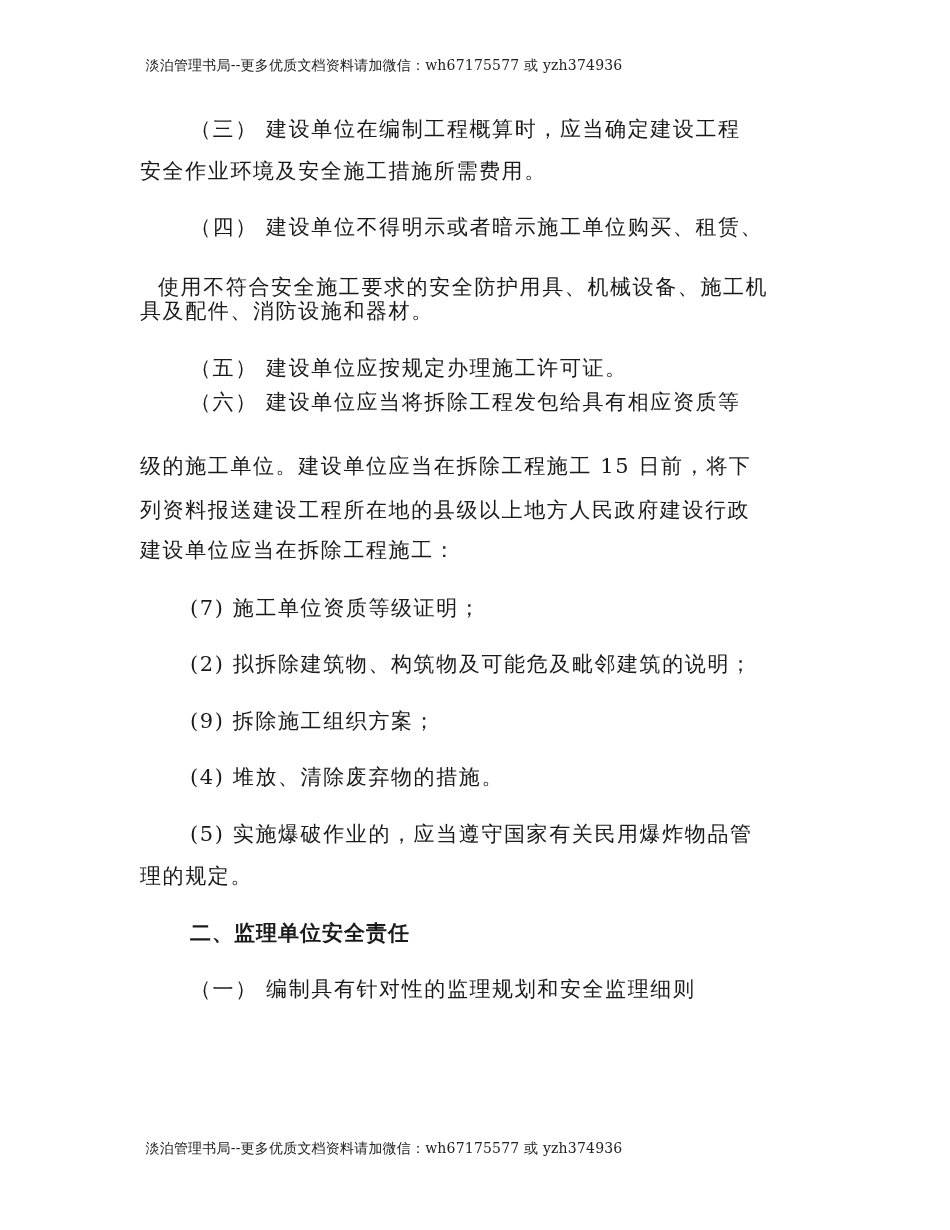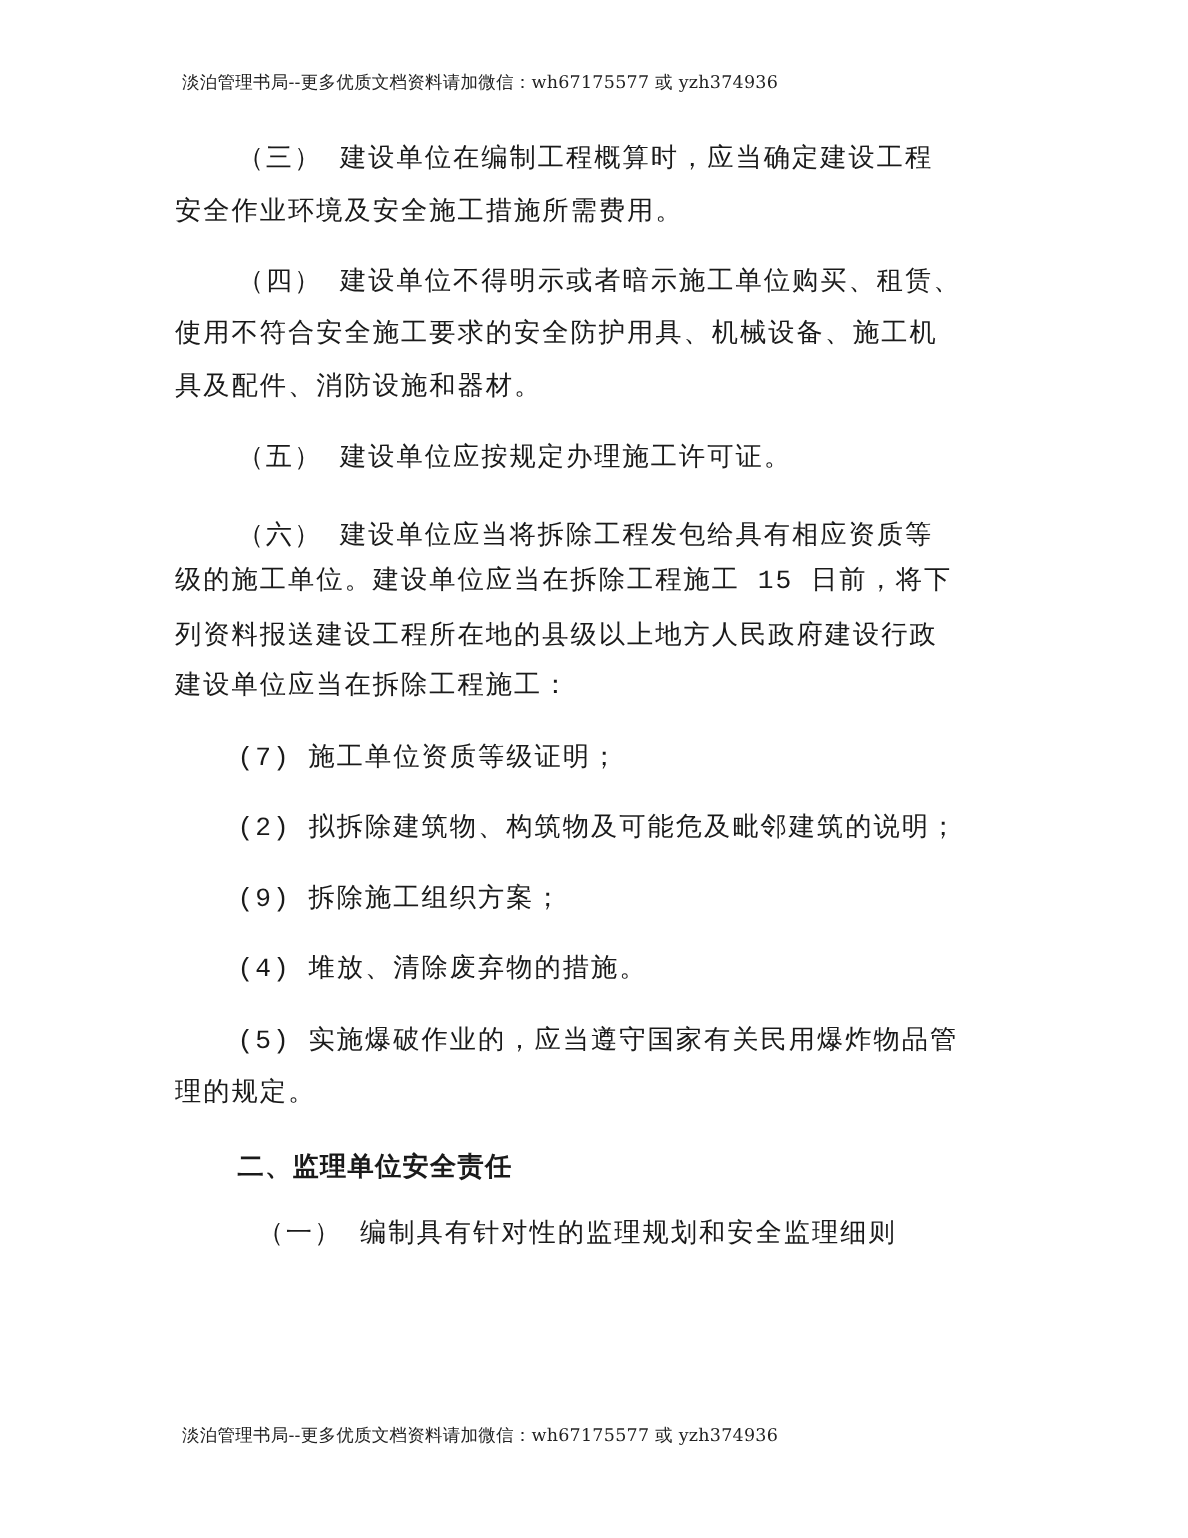--- a/index.html
+++ b/index.html
@@ -27,54 +27,53 @@
     .header-note { top: 57px; }
     .footer-note { top: 1140px; }
 
     .line {
       position: absolute;
       left: 140px;
       font-size: 21px;
       line-height: 28px;
       white-space: nowrap;
       letter-spacing: 1.6px;
-      font-family: Liberation Mono, monospace;
     }
     .indent { left: 190px; }
     .heading {
       font-weight: bold;
       font-family: "DejaVu Sans", "Liberation Sans", sans-serif;
       letter-spacing: 1px;
     }
   </style>
 </head>
 <body>
 
 <div class="header-note">淡泊管理书局--更多优质文档资料请加微信：wh67175577 或 yzh374936</div>
 
 <div>
   <div class="line indent" style="top:115px;">（三） 建设单位在编制工程概算时，应当确定建设工程</div>
   <div class="line" style="top:157px;">安全作业环境及安全施工措施所需费用。</div>
 
   <div class="line indent" style="top:213px;">（四） 建设单位不得明示或者暗示施工单位购买、租赁、</div>
-  <div class="line" style="top:255px;">使用不符合安全施工要求的安全防护用具、机械设备、施工机</div>
+  <div class="line" style="top:273px;margin-left:18px;">使用不符合安全施工要求的安全防护用具、机械设备、施工机</div>
   <div class="line" style="top:297px;">具及配件、消防设施和器材。</div>
 
   <div class="line indent" style="top:354px;">（五） 建设单位应按规定办理施工许可证。</div>
 
-  <div class="line indent" style="top:416px;">（六） 建设单位应当将拆除工程发包给具有相应资质等</div>
+  <div class="line indent" style="top:388px;">（六） 建设单位应当将拆除工程发包给具有相应资质等</div>
   <div class="line" style="top:452px;">级的施工单位。建设单位应当在拆除工程施工 15 日前，将下</div>
   <div class="line" style="top:496px;">列资料报送建设工程所在地的县级以上地方人民政府建设行政</div>
   <div class="line" style="top:536px;">建设单位应当在拆除工程施工：</div>
 
   <div class="line indent" style="top:594px;">(7) 施工单位资质等级证明；</div>
   <div class="line indent" style="top:650px;">(2) 拟拆除建筑物、构筑物及可能危及毗邻建筑的说明；</div>
   <div class="line indent" style="top:707px;">(9) 拆除施工组织方案；</div>
   <div class="line indent" style="top:763px;">(4) 堆放、清除废弃物的措施。</div>
   <div class="line indent" style="top:820px;">(5) 实施爆破作业的，应当遵守国家有关民用爆炸物品管</div>
   <div class="line" style="top:862px;">理的规定。</div>
 
   <div class="line indent heading" style="top:919px;">二、监理单位安全责任</div>
 
-  <div class="line indent" style="top:975px;margin-left:16px;">（一） 编制具有针对性的监理规划和安全监理细则</div>
+  <div class="line indent" style="top:975px;">（一） 编制具有针对性的监理规划和安全监理细则</div>
 </div>
 
 <div class="footer-note">淡泊管理书局--更多优质文档资料请加微信：wh67175577 或 yzh374936</div>
 
 </body></html>

